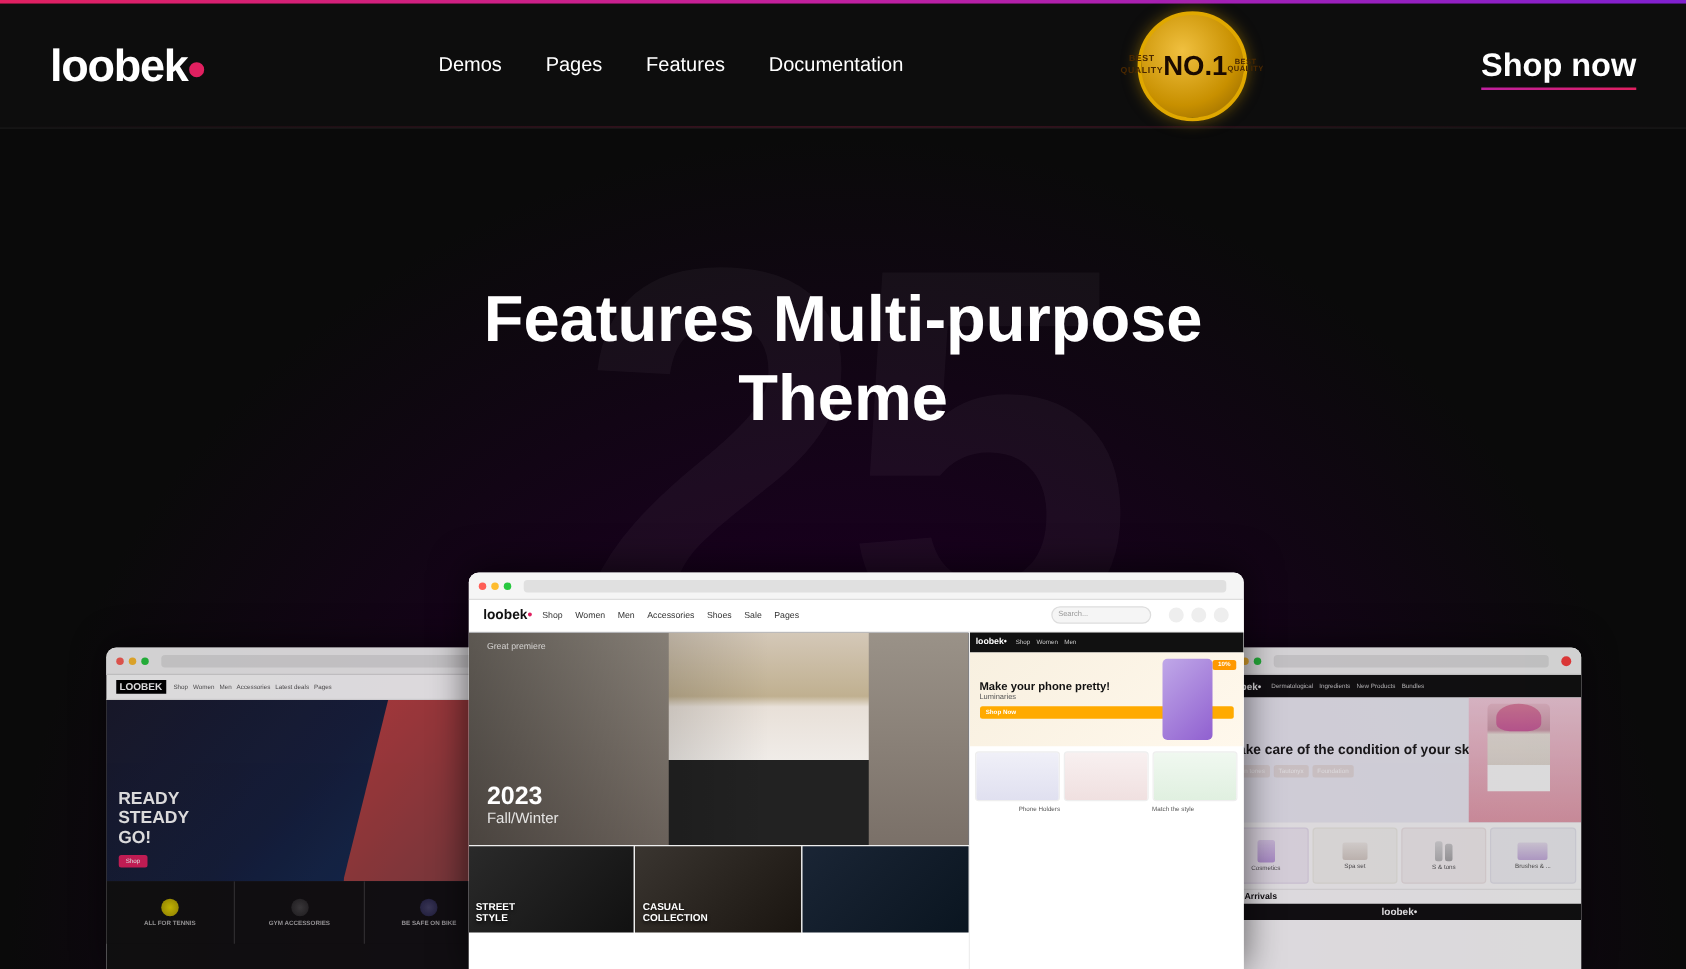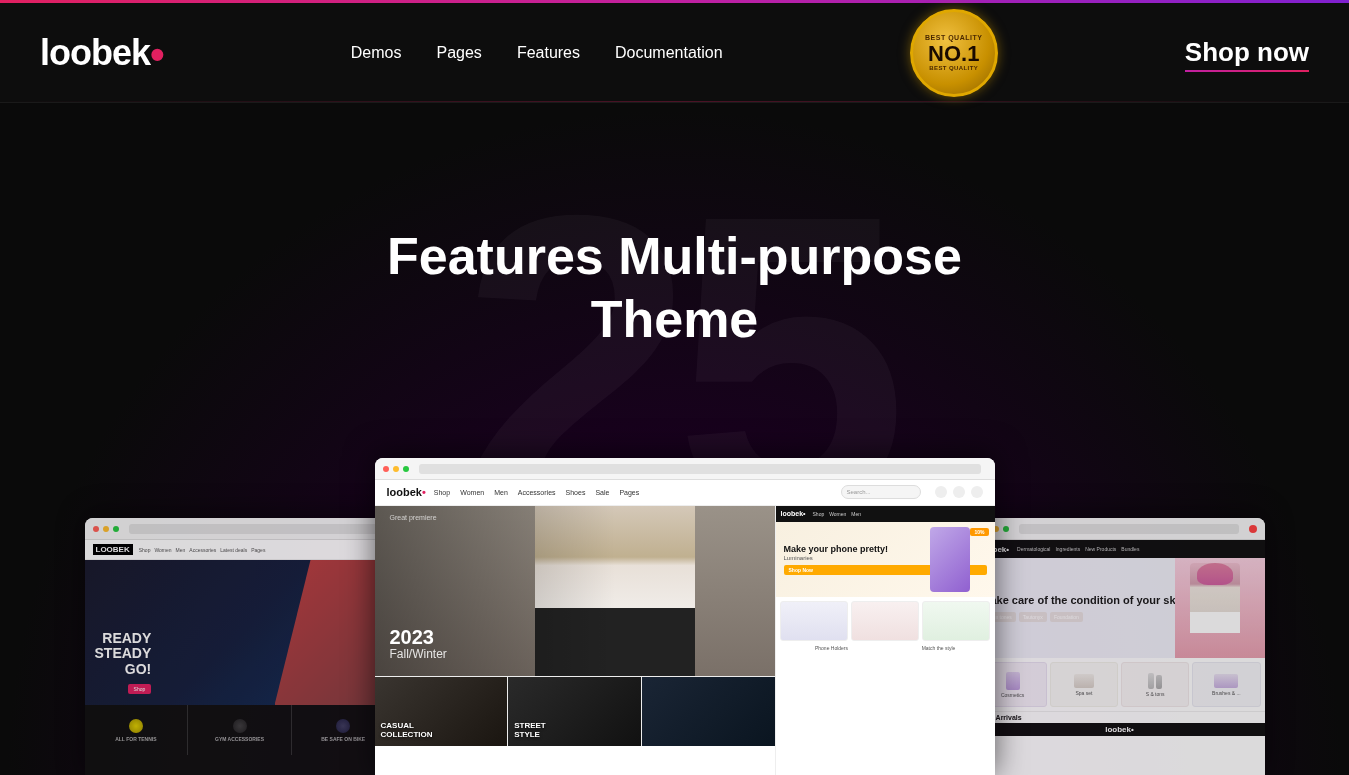--- a/index.html
+++ b/index.html
@@ -58,21 +58,21 @@
       height: 88px;
       position: relative;
     }
 
     .badge-circle {
       width: 88px;
       height: 88px;
       border-radius: 50%;
       background: radial-gradient(circle at 40% 35%, #f0c040, #c89000 60%, #8b6000);
       display: flex;
-      flex-direction: column;
+      flex-direction: row;
       align-items: center;
       justify-content: center;
       border: 3px solid #e0a800;
       box-shadow: 0 0 12px rgba(200,150,0,0.5);
       text-align: center;
     }
 
     .badge-top-text {
       font-size: 7px;
       font-weight: 700;
@@ -298,21 +298,20 @@
     .left-hero-bg {
       position: absolute;
       inset: 0;
       background: linear-gradient(135deg, #1a1a2e 0%, #16213e 50%, #0f3460 100%);
     }
 
     .left-hero-text {
       position: relative;
       z-index: 1;
       padding: 10px;
-      text-align: right;
     }
 
     .left-hero-title {
       font-size: 14px;
       font-weight: 900;
       color: #fff;
       line-height: 1.1;
       text-transform: uppercase;
     }
 
@@ -747,25 +746,25 @@
               <div style="position:absolute;inset:0;background:linear-gradient(to right,rgba(0,0,0,0.4) 0%,transparent 60%);"></div>
               <div style="position:absolute;bottom:15px;left:15px;">
                 <div style="font-size:20px;font-weight:700;color:#fff;line-height:1;">2023</div>
                 <div style="font-size:12px;color:rgba(255,255,255,0.85);">Fall/Winter</div>
               </div>
 
               <div style="position:absolute;top:8px;left:15px;font-size:7px;color:rgba(255,255,255,0.7);">Great premiere</div>
             </div>
 
             <div class="center-bottom-strips">
+              <div class="cbs-item cbs-bg1">
+                <div class="cbs-label">STREET<br>STYLE</div>
+              </div>
               <div class="cbs-item cbs-bg2">
                 <div class="cbs-label">Casual<br>Collection</div>
-              </div>
-              <div class="cbs-item cbs-bg1">
-                <div class="cbs-label">STREET<br>STYLE</div>
               </div>
               <div class="cbs-item cbs-bg3">
               </div>
             </div>
           </div>
 
           <div class="center-right-panel">
             <div class="sub-card-header">
               <div class="sub-logo">loobek•</div>
               <div class="sub-nav">

